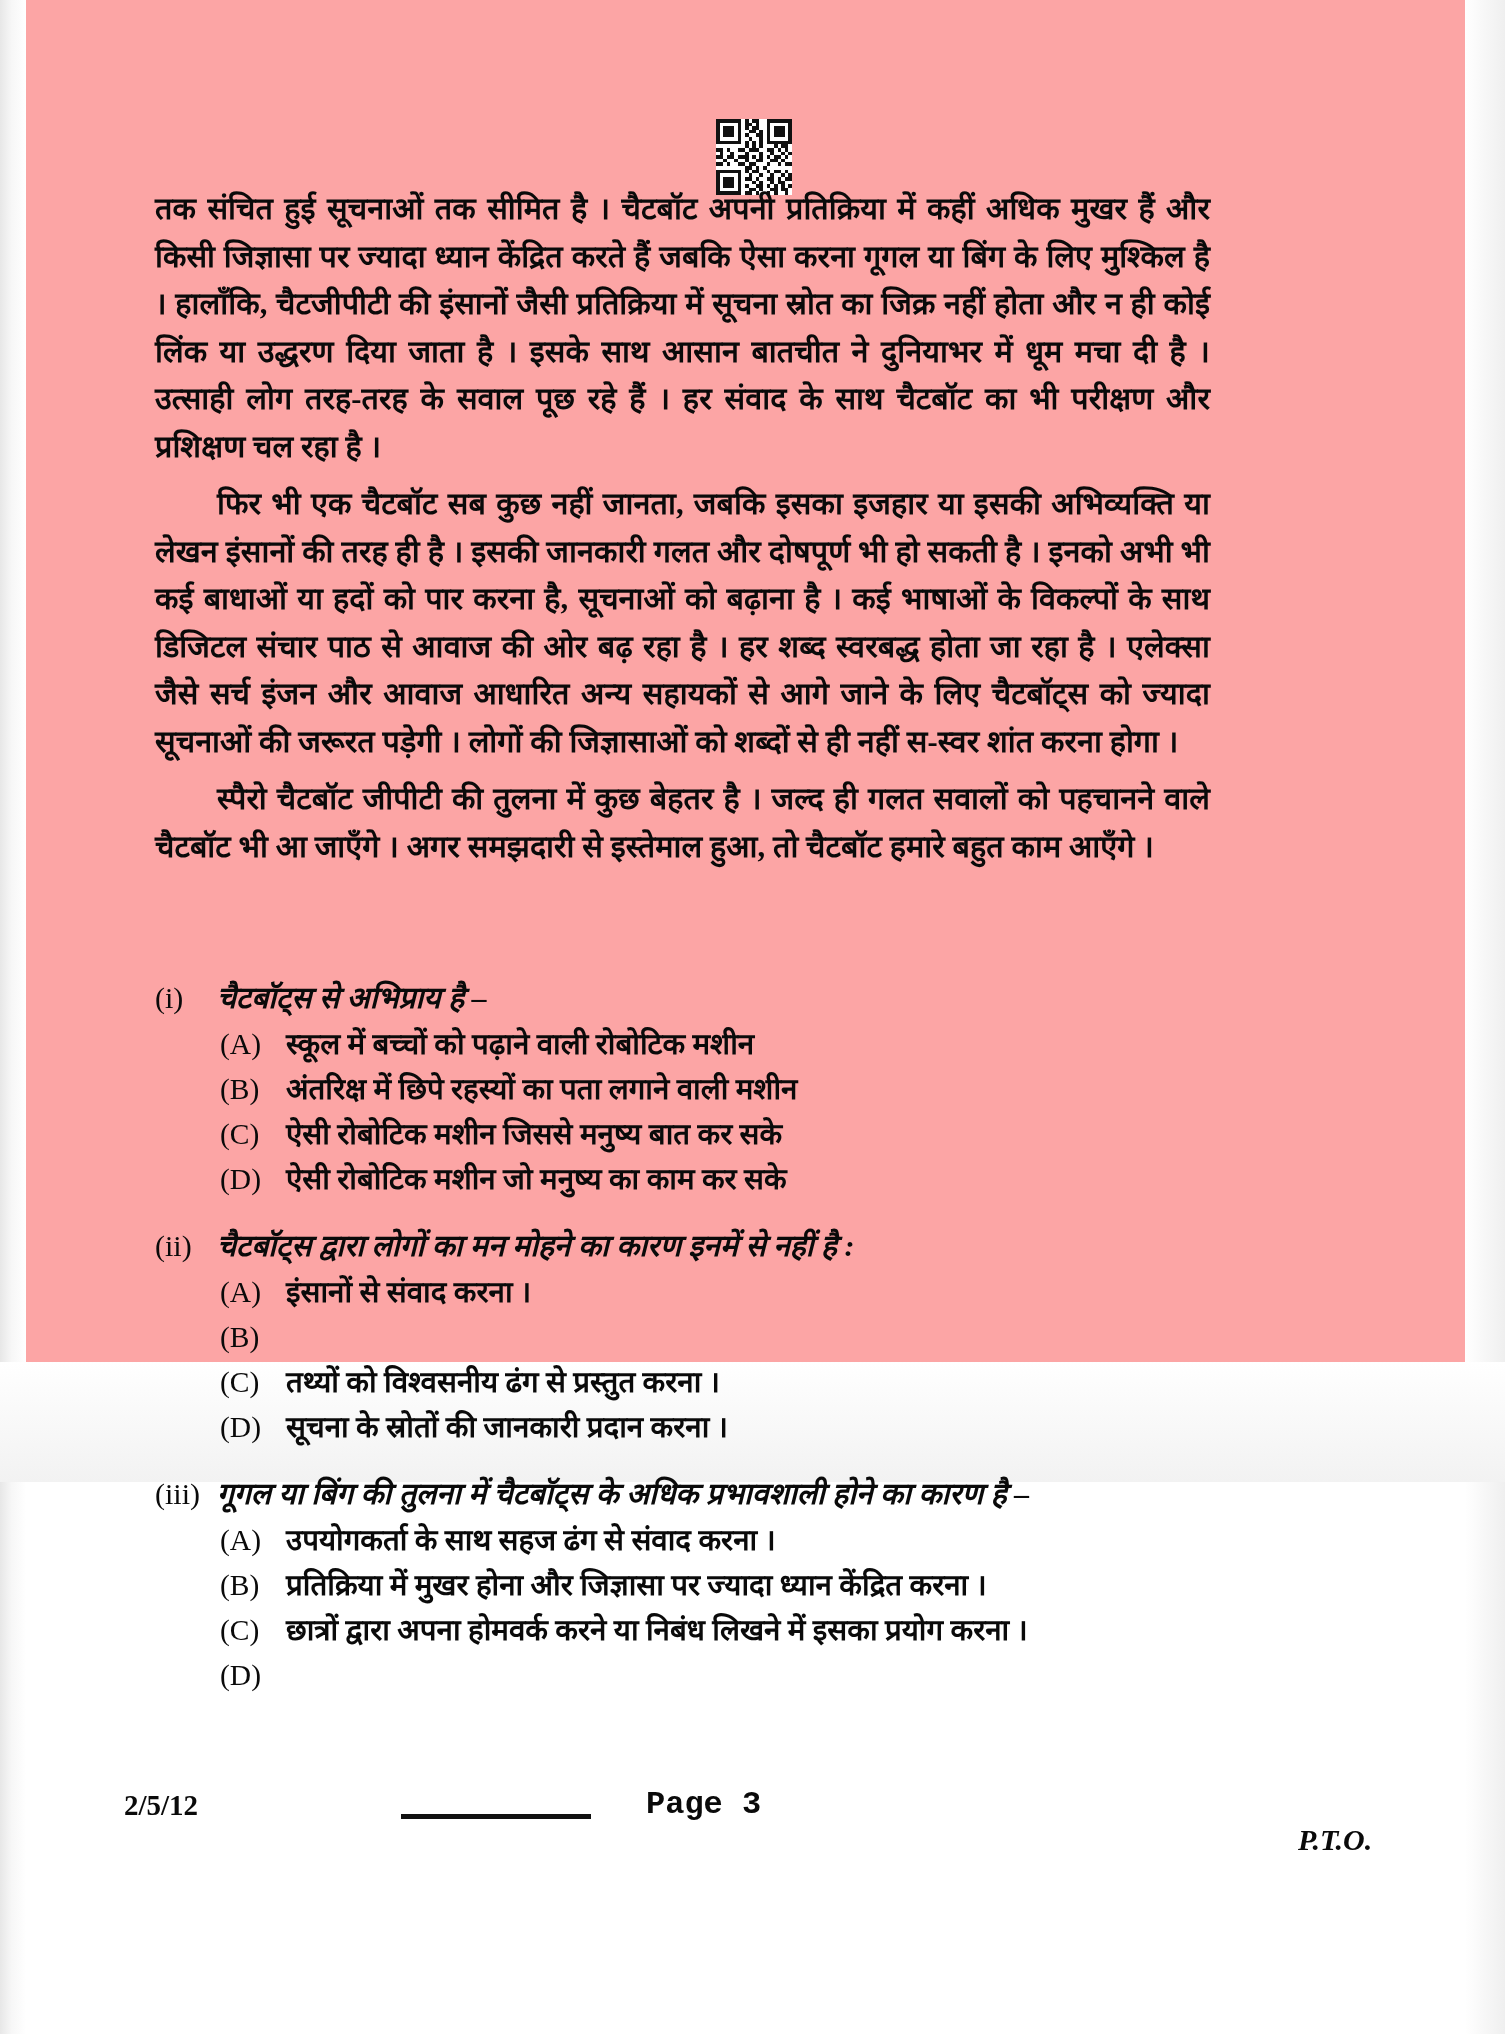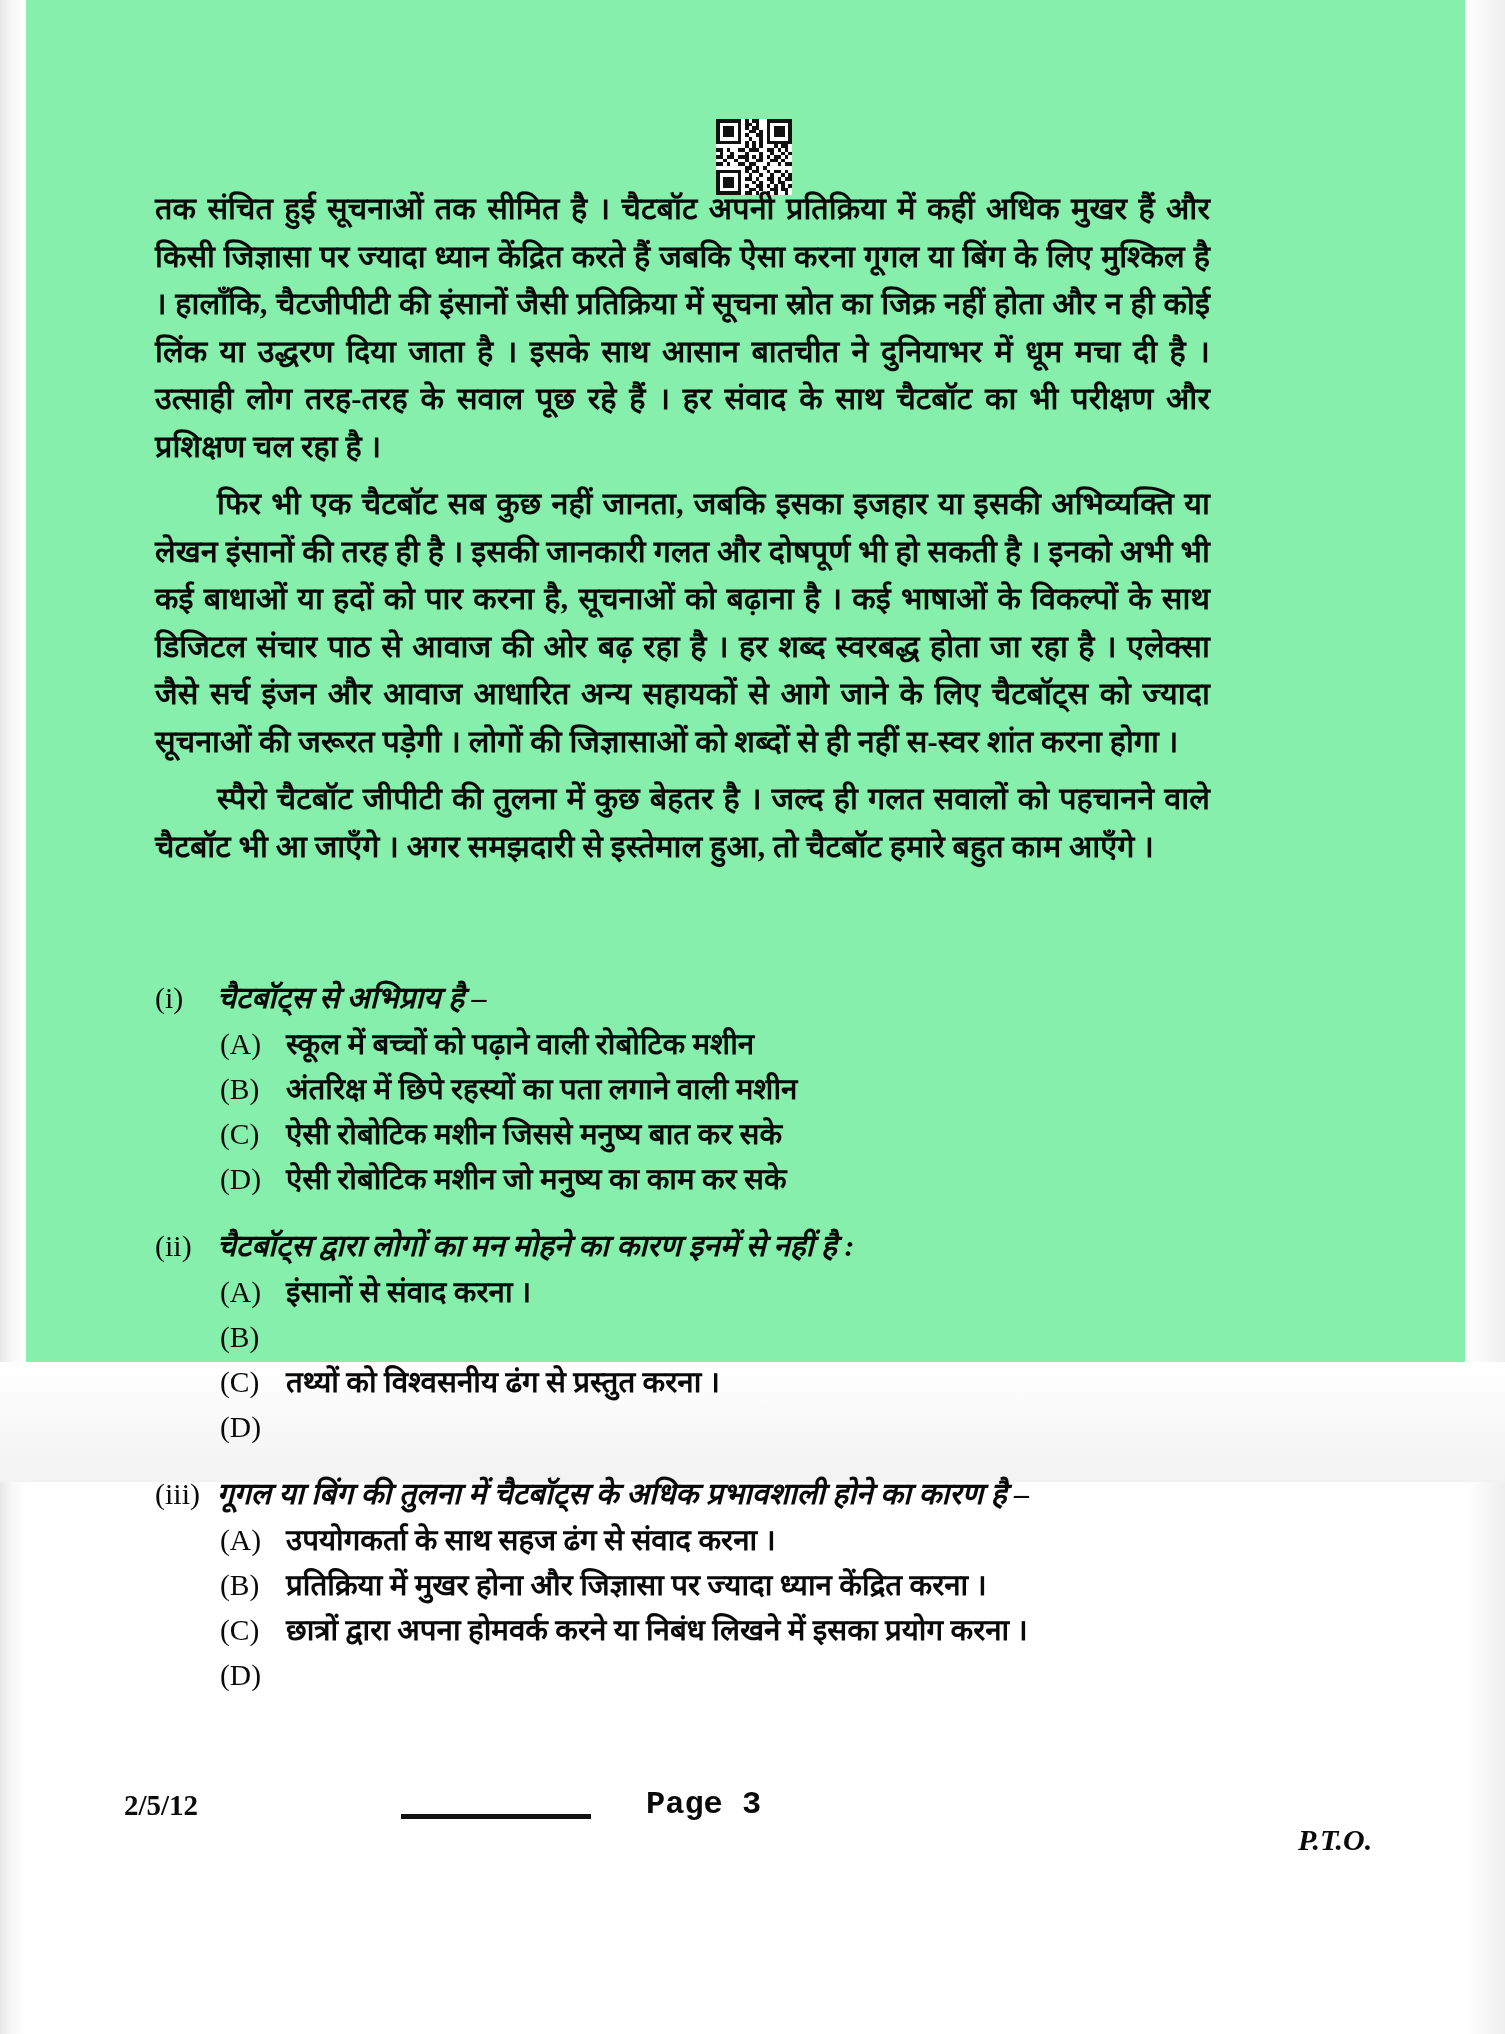--- a/index.html
+++ b/index.html
@@ -15,21 +15,21 @@
     color: #0a0a0a;
     overflow: hidden;
   }
 
   
   .page {
     position: absolute;
     left: 0; top: 0;
     width: 1505px;
     height: 1482px;
-    background: #86efac;
+    background: #fca5a5;
     box-sizing: border-box;
   }
 
   
   .scan-edge-left {
     position: absolute;
     left: 0; top: 0;
     width: 26px; height: 2034px;
     background: linear-gradient(to right, #e7e7e7 0%, #f7f7f7 45%, #ffffff 100%);
     pointer-events: none;
@@ -346,20 +346,21 @@
         </div>
         <div class="optrow">
           <span class="optlabel">(B)</span>
         </div>
         <div class="optrow">
           <span class="optlabel">(C)</span>
           <span class="opttext">तथ्यों को विश्वसनीय ढंग से प्रस्तुत करना ।</span>
         </div>
         <div class="optrow">
           <span class="optlabel">(D)</span>
+          <span class="opttext">सूचना के स्रोतों की जानकारी प्रदान करना ।</span>
         </div>
       </div>
     </div>
 
     <div class="qblock">
       <div class="qrow">
         <span class="qnum">(iii)</span>
         <span class="qtext">गूगल या बिंग की तुलना में चैटबॉट्स के अधिक प्रभावशाली होने का कारण है –</span>
       </div>
       <div class="opts">

